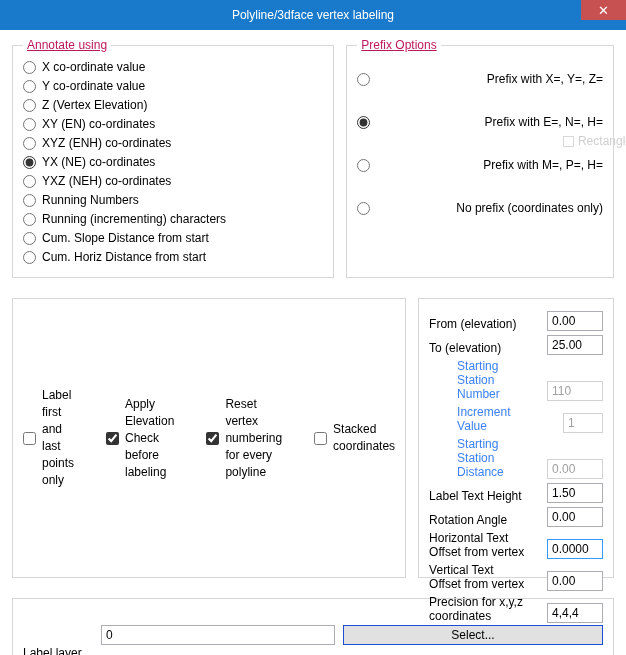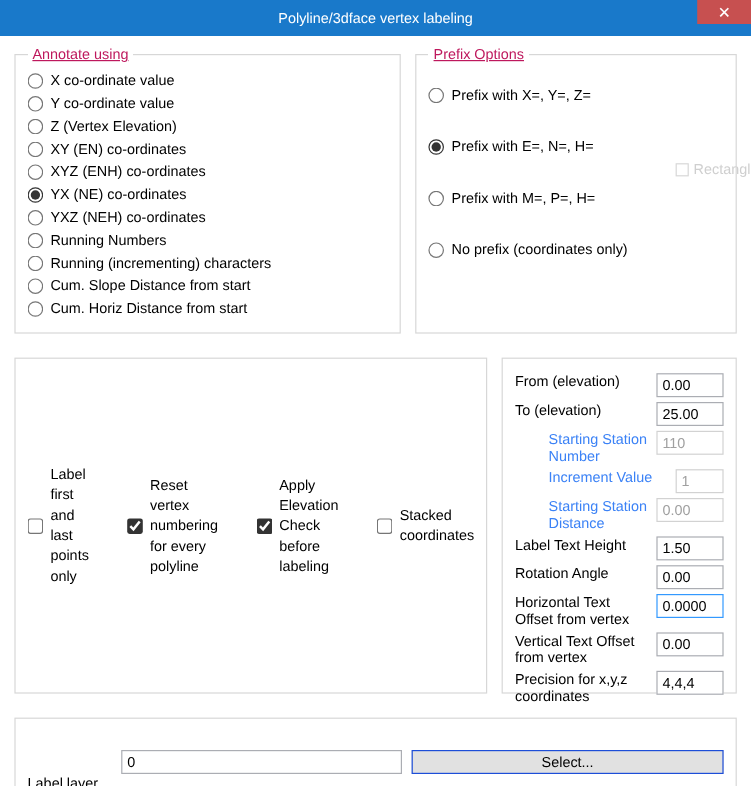--- a/index.html
+++ b/index.html
@@ -64,20 +64,21 @@
   .top-row fieldset:last-child { flex: 0.9; }
   .radio-row, .check-row {
     display: flex;
     align-items: center;
     gap: 6px;
     padding: 1px 0;
     line-height: 17px;
   }
   .prefix-options .radio-row {
     padding: 13px 0;
+    justify-content: space-between;
   }
   input[type=radio], input[type=checkbox] {
     width: 13px; height: 13px;
     accent-color: #333;
   }
   .mid-row {
     display: flex;
     gap: 12px;
   }
   .mid-left {
@@ -92,22 +93,22 @@
     justify-content: space-around;
     padding: 12px 10px;
     gap: 32px;
   }
   .mid-right fieldset {
     height: 280px;
     padding: 10px 10px;
   }
   .field-row {
     display: flex;
-    align-items: flex-start;
-    gap: 6px;
+    align-items: flex-end;
+    gap: 20px;
     padding: 2px 0;
   }
   .field-row label {
     flex: 1;
   }
   .field-row label.disabled { color: #3b82f6; margin-left: 28px; }
   .field-row input[type=text] {
     width: 56px;
     border: 1px solid #abadb3;
     padding: 2px 4px;
@@ -273,26 +274,26 @@
   </div>
 
   <div class="mid-row">
     <div class="mid-left">
       <fieldset>
         <div class="check-row">
           <input type="checkbox" id="c1" style="">
           <label for="c1">Label first and last points only</label>
         </div>
         <div class="check-row">
+          <input type="checkbox" id="c3" checked="" style="">
+          <label for="c3">Apply Elevation Check before labeling</label>
+        </div>
+        <div class="check-row">
           <input type="checkbox" id="c2" checked="" style="">
           <label for="c2">Reset vertex numbering for every polyline</label>
-        </div>
-        <div class="check-row">
-          <input type="checkbox" id="c3" checked="" style="">
-          <label for="c3">Apply Elevation Check before labeling</label>
         </div>
         <div class="check-row">
           <input type="checkbox" id="c4" style="">
           <label for="c4">Stacked coordinates</label>
         </div>
       </fieldset>
     </div>
 
     <div class="mid-right">
       <fieldset>

